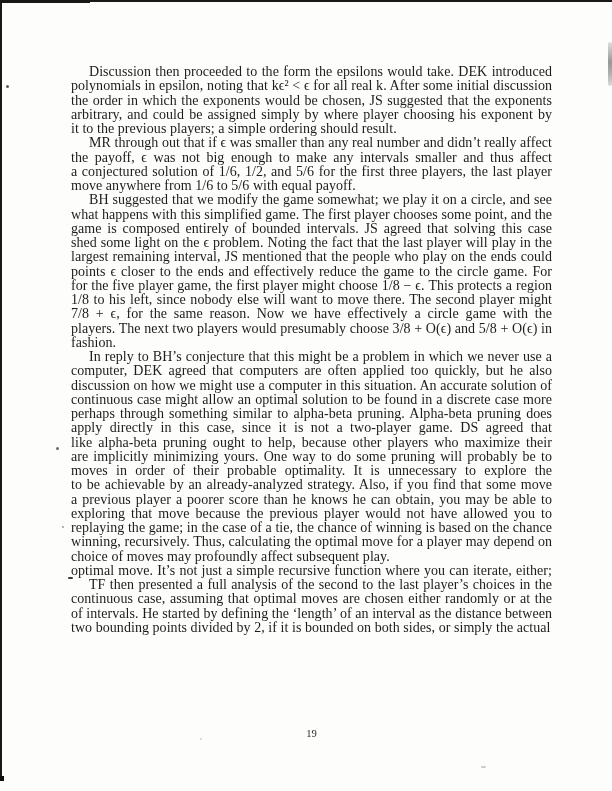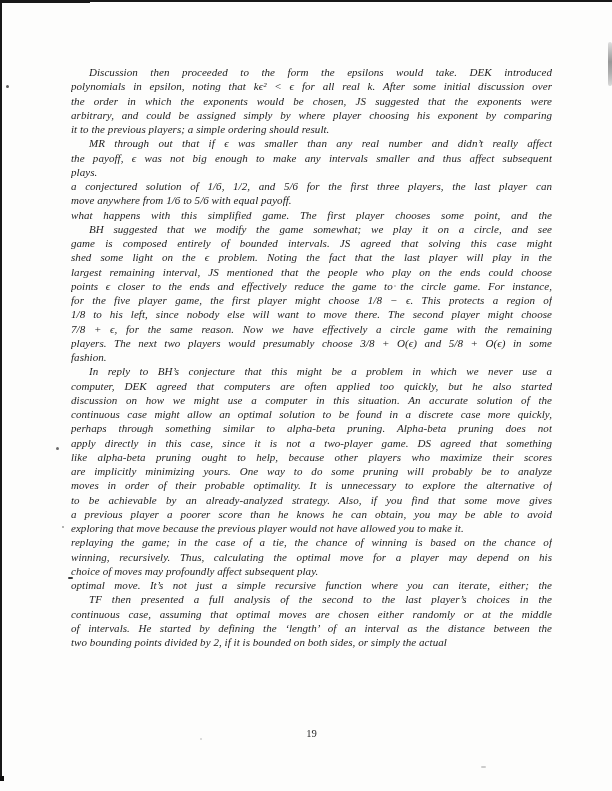--- a/index.html
+++ b/index.html
@@ -58,24 +58,23 @@
   .stray-dash {
     position: absolute; left: 68px; top: 577px;
     width: 5px; height: 2px; background: #3c3c3c; border-radius: 1px;
   }
 
   
   .text-block {
     position: absolute;
     left: 71px; top: 65px;
     width: 481px;
-    font-size: 11px;
+    font-size: 14px;
     line-height: 14.25px;
     letter-spacing: 0.05px;
-    font-style: italic;
   }
   .paragraph { margin: 0; }
   .line {
     height: 14.25px;
     overflow: hidden;
     text-align: justify;
     text-align-last: justify;
     white-space: normal;
   }
   .line.first { text-indent: 18px; }
@@ -112,29 +111,28 @@
       <div class="paragraph">
         <div class="line first">Discussion then proceeded to the form the epsilons would take.  DEK introduced</div>
         <div class="line">polynomials in epsilon, noting that kϵ² &lt; ϵ for all real k. After some initial discussion over</div>
         <div class="line">the order in which the exponents would be chosen, JS suggested that the exponents were</div>
         <div class="line">arbitrary, and could be assigned simply by where player choosing his exponent by comparing</div>
         <div class="line last">it to the previous players; a simple ordering should result.</div>
       </div>
       <div class="paragraph">
         <div class="line first">MR through out that if ϵ was smaller than any real number and didn’t really affect</div>
         <div class="line">the payoff, ϵ was not big enough to make any intervals smaller and thus affect subsequent</div>
-        <div class="line last">plays.</div>
       </div>
       <div class="paragraph">
         <div class="line">a conjectured solution of 1/6, 1/2, and 5/6 for the first three players, the last player can</div>
         <div class="line last">move anywhere from 1/6 to 5/6 with equal payoff.</div>
       </div>
       <div class="paragraph">
+        <div class="line first">BH suggested that we modify the game somewhat; we play it on a circle, and see</div>
         <div class="line">what happens with this simplified game.  The first player chooses some point, and the</div>
-        <div class="line first">BH suggested that we modify the game somewhat; we play it on a circle, and see</div>
         <div class="line">game is composed entirely of bounded intervals.  JS agreed that solving this case might</div>
         <div class="line">shed some light on the ϵ problem.  Noting the fact that the last player will play in the</div>
         <div class="line">largest remaining interval, JS mentioned that the people who play on the ends could choose</div>
         <div class="line">points ϵ closer to the ends and effectively reduce the game to the circle game. For instance,</div>
         <div class="line">for the five player game, the first player might choose 1/8 − ϵ.  This protects a region of</div>
         <div class="line">1/8 to his left, since nobody else will want to move there.  The second player might choose</div>
         <div class="line">7/8 + ϵ, for the same reason.  Now we have effectively a circle game with the remaining</div>
         <div class="line">players. The next two players would presumably choose 3/8 + O(ϵ) and 5/8 + O(ϵ) in some</div>
         <div class="line last">fashion.</div>
       </div>

